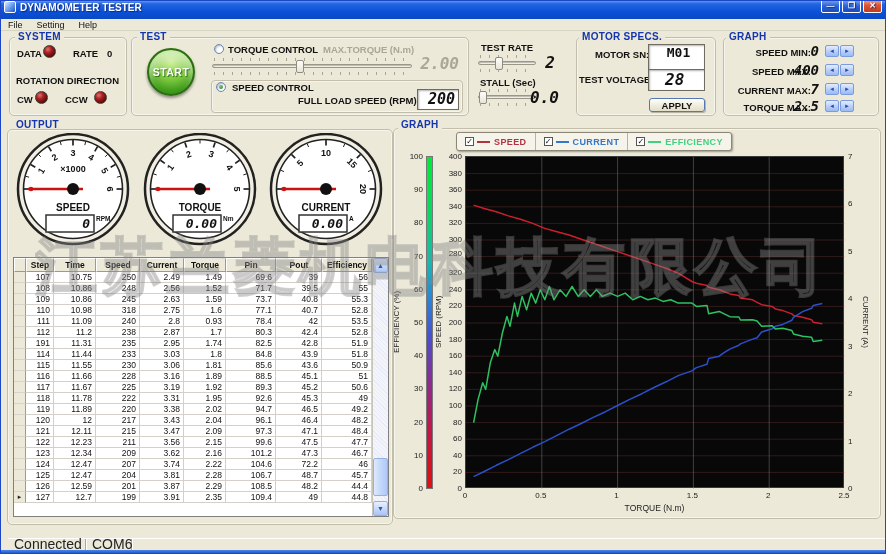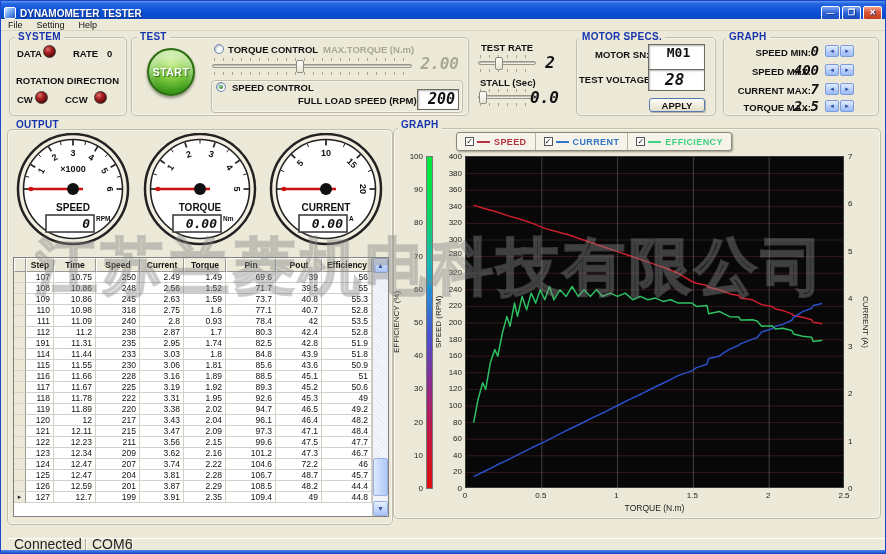--- a/index.html
+++ b/index.html
@@ -1,22 +1,22 @@
 <!DOCTYPE html>
 <html><head>
 <meta charset="utf-8">
 <style>
   *{box-sizing:border-box;margin:0;padding:0}
   html,body{background:#555}
   #app{position:relative;width:886px;height:554px;background:#ece9d8;overflow:hidden;
        font-family:"Liberation Sans",sans-serif;color:#111;border:1px solid #1c48c8}
   
-  .titlebar{position:absolute;left:0;top:0;right:0;height:24px;display:flex;align-items:center;
+  .titlebar{position:absolute;left:0;top:0;right:0;height:24px;display:flex;align-items:flex-end;
     background:linear-gradient(180deg,#5a96f2 0%,#2364e0 12%,#0b50d8 45%,#0a46bc 85%,#1c57cc 100%);
-    color:#fff;font-weight:bold;font-size:10px;padding:4px 3px;text-shadow:1px 1px 1px #0a2a80}
+    color:#fff;font-weight:bold;font-size:10px;padding:12px 3px;text-shadow:1px 1px 1px #0a2a80}
   .appicon{width:12px;height:12px;margin-right:4px;border:1px solid #fff;border-radius:2px;
     background:linear-gradient(135deg,#dfeaff 0%,#7fb0f8 40%,#1b54c8 100%)}
   .winbtns{margin-left:auto;display:flex;gap:2px}
   .winbtn{width:19px;height:14px;border:1px solid #fff;border-radius:2px;color:#fff;font-size:8px;
     line-height:12px;text-align:center;font-weight:bold;
     background:linear-gradient(180deg,#7da4f0,#2b62d8 50%,#1a4cc0)}
   .winbtn.close{background:linear-gradient(180deg,#f0a088,#dd5536 45%,#c23c1e)}
   .menubar{position:absolute;left:0;top:18px;right:0;height:12px;background:#ece9d8;
     border-bottom:1px solid #d8d4c4;display:flex;align-items:center;font-size:9px}
   .menuitem{padding:0 7px;height:12px;line-height:12px}

